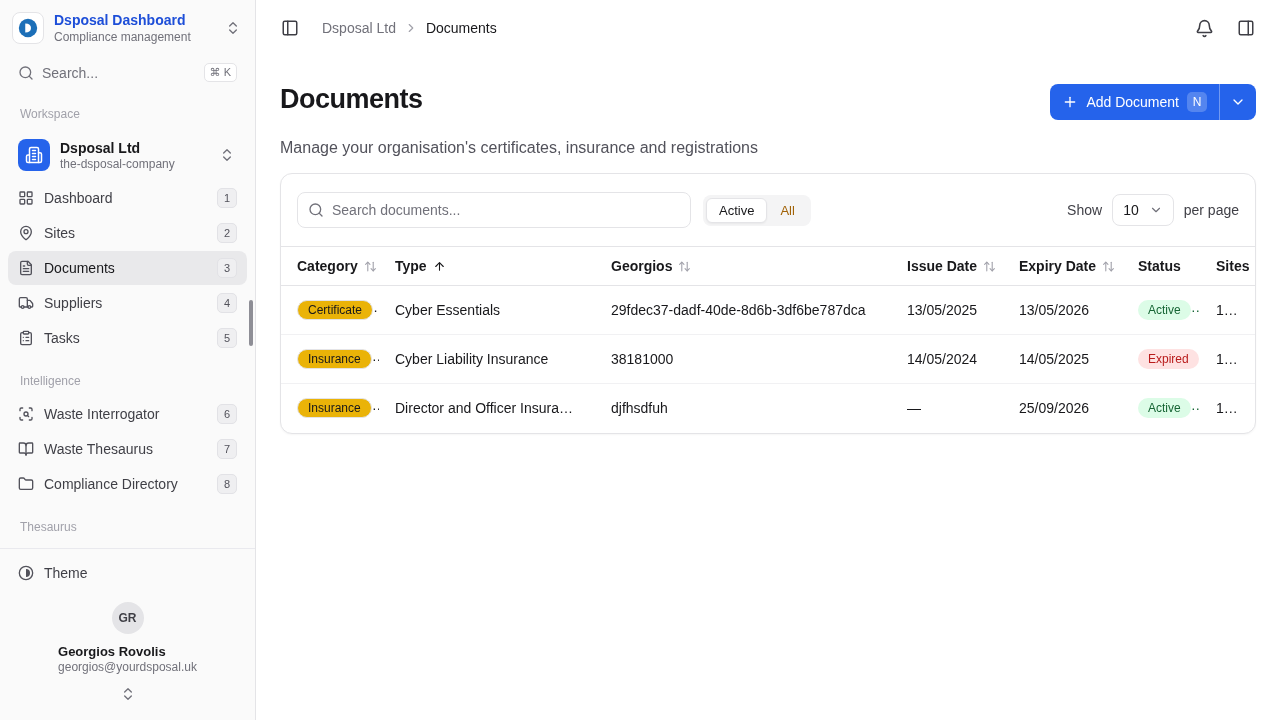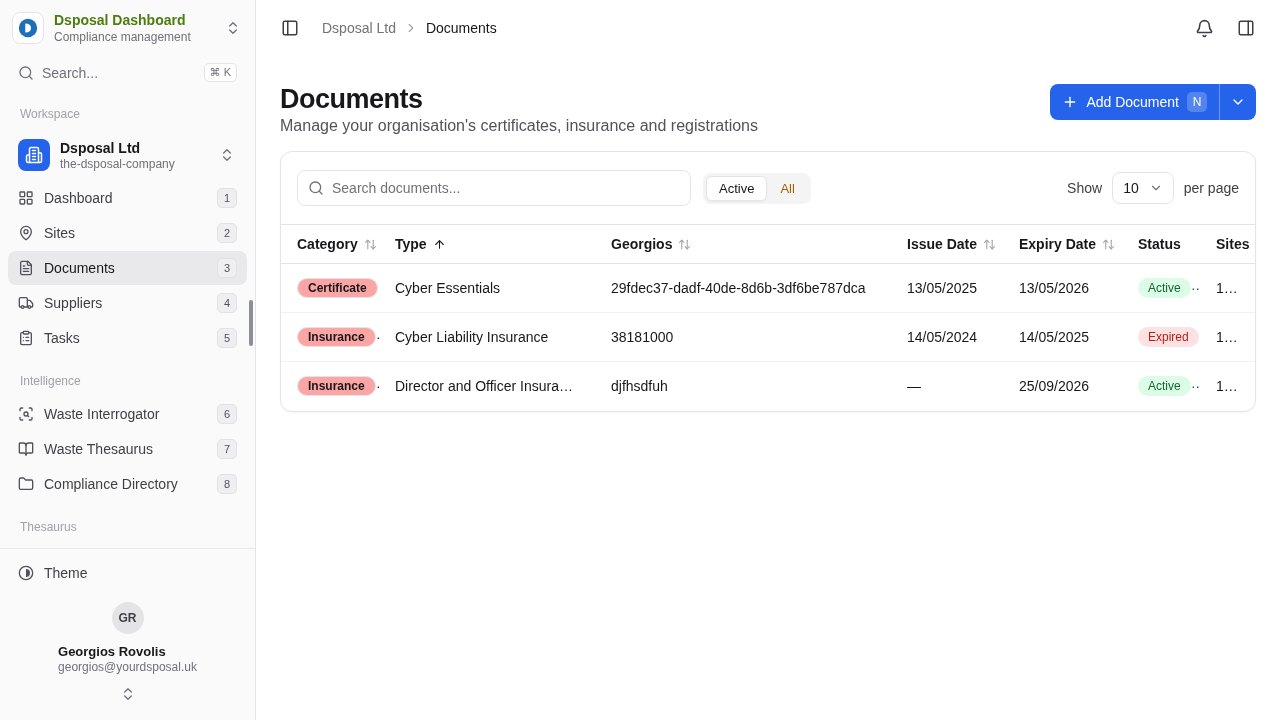--- a/index.html
+++ b/index.html
@@ -8,21 +8,21 @@
   svg { flex-shrink: 0; display: block; }
   [data-interactable="true"] { cursor: pointer; }
 
   .app { display: flex; width: 1280px; height: 720px; }
 
   
   .sidebar { width: 256px; min-width: 256px; height: 720px; background: #fafafa; border-right: 1px solid #e4e4e7; display: flex; flex-direction: column; position: relative; }
   .sb-head { display: flex; align-items: center; gap: 10px; padding: 12px 12px 6px 12px; }
   .logo { width: 32px; height: 32px; border-radius: 8px; background: #fff; border: 1px solid #e4e4e7; display: flex; align-items: center; justify-content: center; }
   .sb-head-text { flex: 1; min-width: 0; }
-  .sb-title { font-size: 14px; font-weight: 700; color: #4d7c0f; }
+  .sb-title { font-size: 14px; font-weight: 700; color: #1d4ed8; }
   .sb-sub { font-size: 12px; color: #71717a; margin-top: 2px; }
   .chev-btn { background: none; border: none; color: #71717a; padding: 2px; }
 
   .sb-search { display: flex; align-items: center; gap: 8px; margin: 6px 12px 0 12px; padding: 7px 6px; color: #71717a; border-radius: 8px; }
   .sb-search-label { flex: 1; font-size: 14px; }
   .kbd { border: 1px solid #e4e4e7; background: #fff; border-radius: 5px; padding: 2px 5px; font-size: 11px; color: #71717a; white-space: nowrap; }
 
   .sb-nav { flex: 1; overflow: hidden; padding: 0 0 4px 0; }
   .sb-section { padding: 18px 20px 8px 20px; font-size: 12px; color: #a1a1aa; }
   .sb-item { display: flex; align-items: center; gap: 10px; height: 34px; padding: 0 10px; margin: 1px 8px; border-radius: 8px; color: #3f3f46; font-size: 14px; }
@@ -54,21 +54,21 @@
   .breadcrumb { display: flex; align-items: center; gap: 8px; margin-left: 18px; font-size: 14px; }
   .bc-parent { color: #71717a; }
   .bc-sep { color: #a1a1aa; display: flex; }
   .bc-current { color: #18181b; }
   .topbar-spacer { flex: 1; }
   .topbar-right { display: flex; align-items: center; gap: 14px; }
 
   .content { padding: 28px 24px 0 24px; }
   .page-head { display: flex; justify-content: space-between; align-items: flex-start; }
   .page-title { font-size: 27px; font-weight: 700; letter-spacing: -0.5px; color: #18181b; }
-  .page-subtitle { margin-top: 2px; font-size: 16px; color: #52525b; }
+  .page-subtitle { margin-top: 24px; font-size: 16px; color: #52525b; }
 
   .add-group { display: flex; align-items: stretch; height: 36px; background: #2563eb; border-radius: 8px; overflow: hidden; color: #fff; }
   .add-main { display: flex; align-items: center; gap: 8px; padding: 0 12px; background: none; border: none; color: #fff; font-size: 14px; font-weight: 500; font-family: inherit; }
   .add-kbd { width: 20px; height: 20px; border-radius: 5px; background: rgba(255,255,255,0.22); display: flex; align-items: center; justify-content: center; font-size: 12px; }
   .add-divider { width: 1px; background: rgba(255,255,255,0.35); }
   .add-caret { display: flex; align-items: center; padding: 0 10px; background: none; border: none; color: #fff; }
 
   .card { margin-top: 16px; border: 1px solid #e4e4e7; border-radius: 12px; background: #fff; overflow: hidden; box-shadow: 0 1px 2px rgba(0,0,0,0.04); }
   .toolbar { display: flex; align-items: center; gap: 12px; padding: 18px 16px; }
   .search-box { position: relative; width: 394px; }
@@ -82,21 +82,21 @@
   .select { display: flex; align-items: center; gap: 10px; border: 1px solid #e4e4e7; border-radius: 8px; padding: 0 10px; height: 32px; background: #fff; color: #18181b; }
   .select svg { color: #71717a; }
 
   table { width: 100%; border-collapse: collapse; table-layout: fixed; font-size: 14px; }
   thead th { text-align: left; font-weight: 600; color: #18181b; padding: 11px 16px; border-top: 1px solid #e4e4e7; border-bottom: 1px solid #e4e4e7; white-space: nowrap; }
   .th-inner { display: inline-flex; align-items: center; gap: 6px; }
   .sort-ic { color: #a1a1aa; }
   .sort-ic.asc { color: #18181b; }
   tbody td { padding: 0 16px; height: 49px; border-bottom: 1px solid #f1f1f3; white-space: nowrap; overflow: hidden; text-overflow: ellipsis; color: #18181b; }
   tbody tr:last-child td { border-bottom: none; }
-  .cat-badge { display: inline-block; border: 1px solid #e4e4e7; border-radius: 999px; padding: 2px 10px; font-size: 12px; font-weight: 700; color: #18181b; background: #fca5a5; }
+  .cat-badge { display: inline-block; border: 1px solid #e4e4e7; border-radius: 999px; padding: 2px 10px; font-size: 12px; font-weight: 400; color: #18181b; background: #eab308; }
   .status-badge { display: inline-block; border-radius: 999px; padding: 3px 10px; font-size: 12px; font-weight: 500; }
   .status-active { background: #dcfce7; color: #166534; }
   .status-expired { background: #fee2e2; color: #b91c1c; }
 </style>
 </head>
 <body>
 
 <div class="app" data-interactable="false">
 
   <aside class="sidebar" data-interactable="false">

